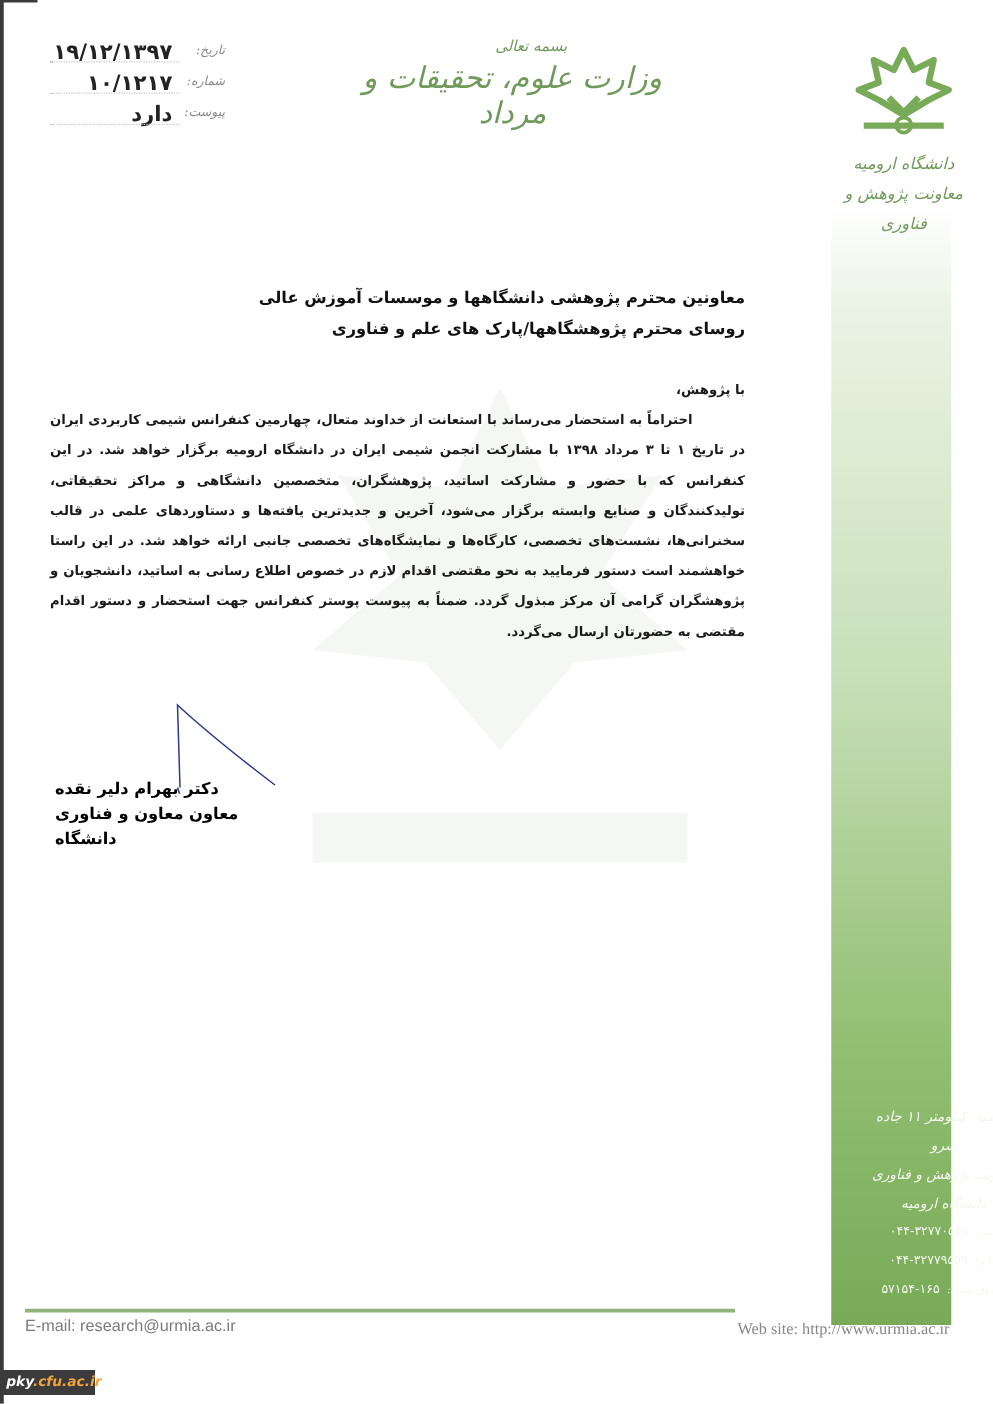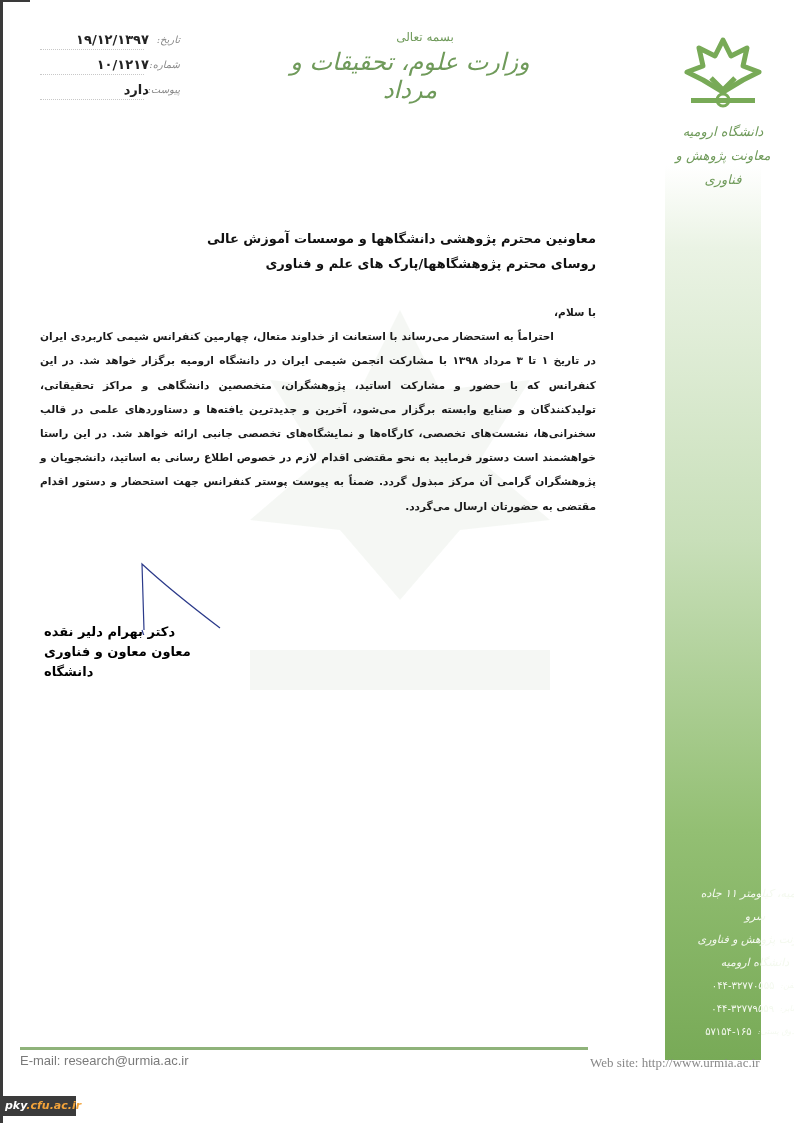--- a/index.html
+++ b/index.html
@@ -15,29 +15,29 @@
     position: absolute; left: 0; top: 0; width: 30px; height: 2px; background: #3a3a3a;
   }
   
   .meta { position: absolute; left: 40px; top: 32px; width: 140px; }
   .meta-row { position: relative; height: 25px; }
   .meta-label {
     position: absolute; right: 0; top: 2px; font-family: "DejaVu Serif", serif;
     font-style: italic; font-size: 10px; color: #8a8a8a; direction: rtl;
   }
   .meta-value {
-    position: absolute; right: 31px; top: 0; font-size: 13px; font-weight: bold; color: #222;
+    position: absolute; right: 42px; top: 0; font-size: 17px; font-weight: bold; color: #222;
     direction: rtl; letter-spacing: 0.5px;
   }
   .meta-line {
     position: absolute; left: 0; right: 36px; top: 17px; border-bottom: 1px dotted #c8c8c8;
   }
   
   .header { position: absolute; left: 280px; top: 30px; width: 260px; text-align: center; direction: rtl; }
-  .bismillah { font-family: "DejaVu Serif", serif; font-size: 12px; color: #6f9a5a; margin-bottom: 4px; padding-left: 30px;}
+  .bismillah { font-family: "DejaVu Serif", serif; font-style: italic; font-size: 12px; color: #6f9a5a; margin-bottom: 4px; padding-left: 30px;}
   .ministry { font-family: "DejaVu Serif", serif; font-style: italic; font-size: 24px; color: #6f9a5a; }
   
   .sidebar {
     position: absolute; left: 665px; top: 20px; width: 96px; height: 1040px;
     background: linear-gradient(to bottom, #ffffff 0%, #ffffff 14%, #eaf3e4 22%, #c8dfb9 50%, #93bf73 78%, #78aa57 100%);
   }
   .logo-wrap { position: absolute; left: 18px; top: 14px; width: 80px; height: 80px; }
   .uni-name {
     position: absolute; left: 0; top: 100px; width: 116px; text-align: center; direction: rtl;
     font-family: "DejaVu Serif", serif; font-style: italic; color: #6f9a5a; font-size: 13px; line-height: 24px;
@@ -155,21 +155,21 @@
     </div>
   </div>
 </div>
 
 <div class="recipient">
   <div>معاونین محترم پژوهشی دانشگاهها و موسسات آموزش عالی</div>
   <div>روسای محترم پژوهشگاهها/پارک های علم و فناوری</div>
 </div>
 
 <div class="body">
-  <p class="greeting">با سلام،</p>
+  <p class="greeting">با پژوهش،</p>
   <p class="para">احتراماً به استحضار می‌رساند با استعانت از خداوند متعال، چهارمین کنفرانس شیمی کاربردی ایران در تاریخ ۱ تا ۳ مرداد ۱۳۹۸ با مشارکت انجمن شیمی ایران در دانشگاه ارومیه برگزار خواهد شد. در این کنفرانس که با حضور و مشارکت اساتید، پژوهشگران، متخصصین دانشگاهی و مراکز تحقیقاتی، تولیدکنندگان و صنایع وابسته برگزار می‌شود، آخرین و جدیدترین یافته‌ها و دستاوردهای علمی در قالب سخنرانی‌ها، نشست‌های تخصصی، کارگاه‌ها و نمایشگاه‌های تخصصی جانبی ارائه خواهد شد. در این راستا خواهشمند است دستور فرمایید به نحو مقتضی  اقدام لازم در خصوص اطلاع رسانی به اساتید، دانشجویان و پژوهشگران گرامی آن مرکز  مبذول گردد. ضمناً به پیوست پوستر کنفرانس جهت استحضار و دستور اقدام مقتضی به حضورتان ارسال می‌گردد.</p>
 </div>
 
 <svg class="sig-stroke" viewBox="0 0 100 75">
   <path d="M14 70 L12 4 Q40 30 90 68" fill="none" stroke="#2b3a8a" stroke-width="1.2"></path>
   <path d="M12 70 L14 76" fill="none" stroke="#2b3a8a" stroke-width="1.2"></path>
 </svg>
 
 <div class="signature">
   <div>دکتر بهرام دلیر نقده</div>

